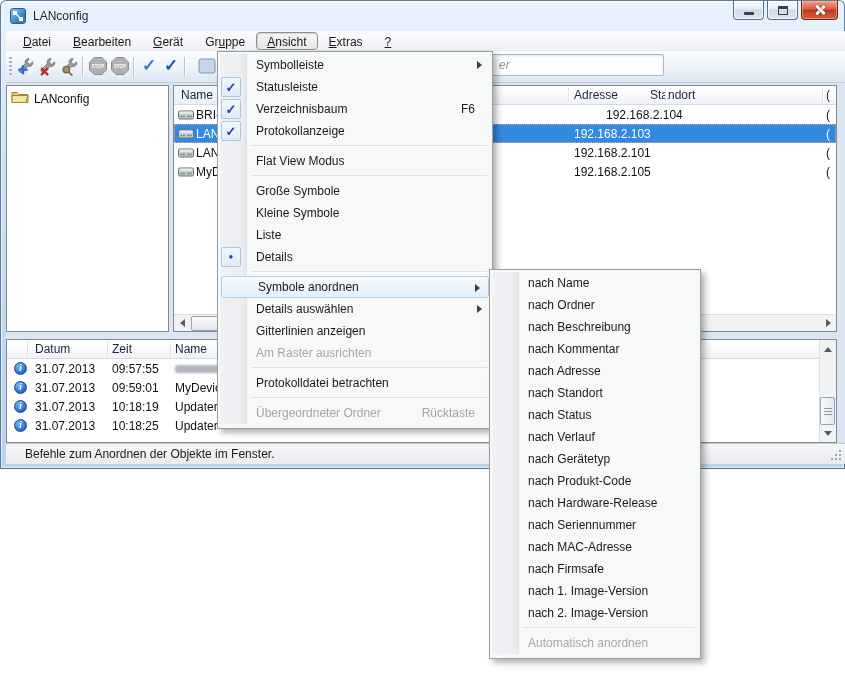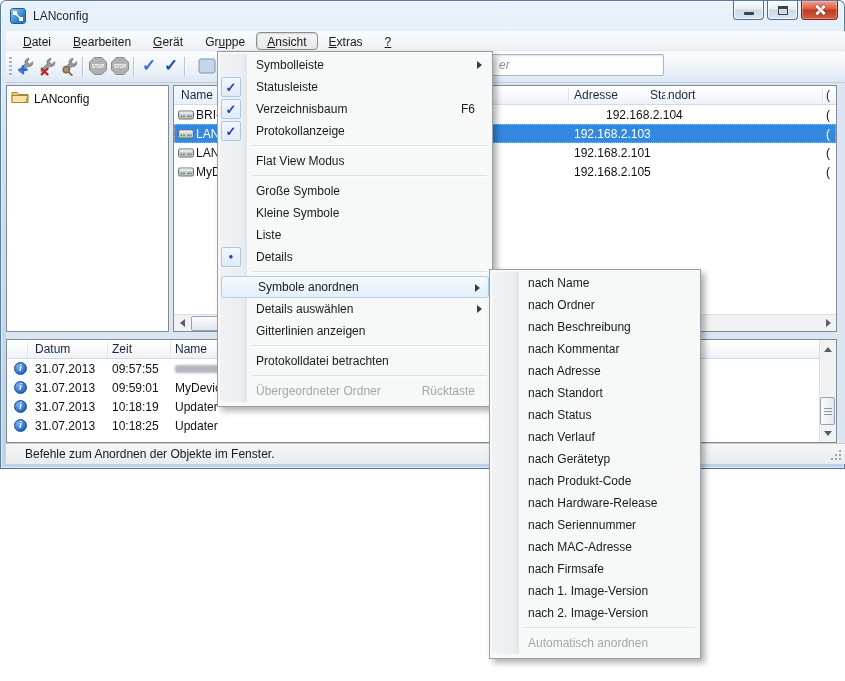--- a/index.html
+++ b/index.html
@@ -348,20 +348,21 @@
       <div class="mitem"><span class="mlabel">Flat View Modus</span></div>
       <div class="msep"></div>
       <div class="mitem"><span class="mlabel">Große Symbole</span></div>
       <div class="mitem"><span class="mlabel">Kleine Symbole</span></div>
       <div class="mitem"><span class="mlabel">Liste</span></div>
       <div class="mitem"><span class="mcheck mradio">●</span><span class="mlabel">Details</span></div>
       <div class="msep"></div>
       <div class="mitem hl"><span class="mlabel">Symbole anordnen</span><span class="marrow"></span></div>
       <div class="mitem"><span class="mlabel">Details auswählen</span><span class="marrow"></span></div>
       <div class="mitem"><span class="mlabel">Gitterlinien anzeigen</span></div>
+      <div class="mitem dis"><span class="mlabel">Am Raster ausrichten</span></div>
       <div class="msep"></div>
       <div class="mitem"><span class="mlabel">Protokolldatei betrachten</span></div>
       <div class="msep"></div>
       <div class="mitem dis"><span class="mlabel">Übergeordneter Ordner</span><span class="mshort">Rücktaste</span></div>
     </div>
   <div class="menu sortmenu" id="sortmenu">
       <div class="mitem"><span class="mlabel">nach Name</span></div>
       <div class="mitem"><span class="mlabel">nach Ordner</span></div>
       <div class="mitem"><span class="mlabel">nach Beschreibung</span></div>
       <div class="mitem"><span class="mlabel">nach Kommentar</span></div>

